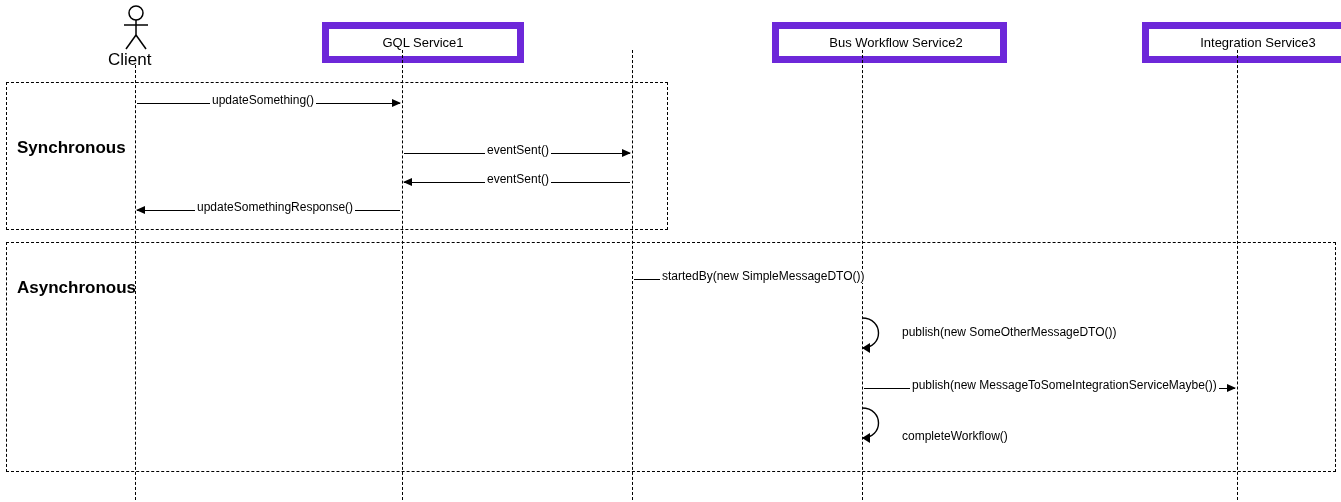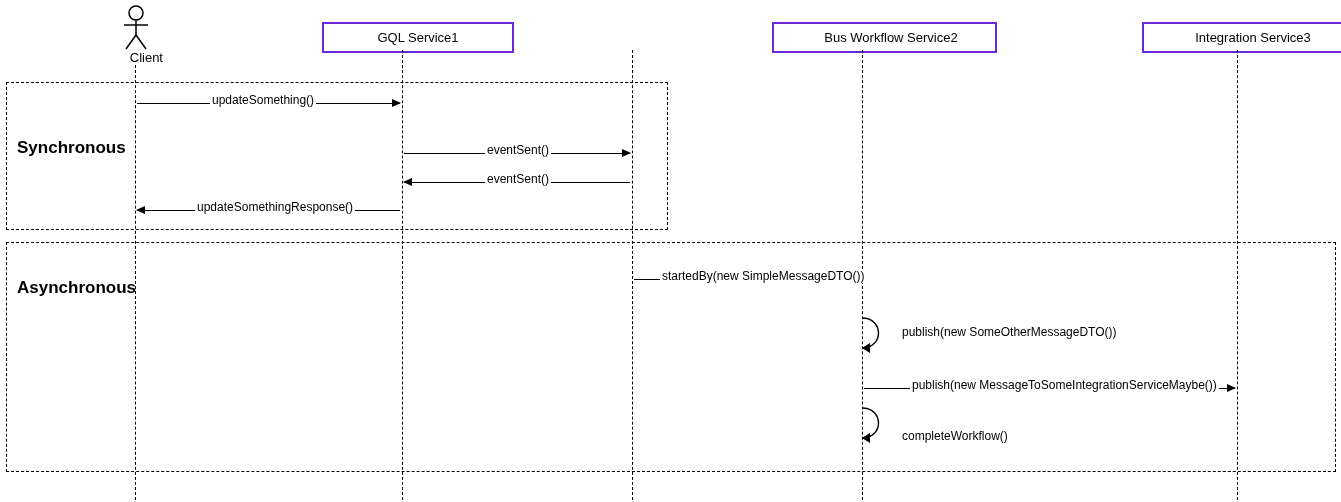--- a/index.html
+++ b/index.html
@@ -1,18 +1,18 @@
 <!DOCTYPE html>
 <html><head>
   <meta charset="utf-8">
   <style>
     body { margin: 0; font-family: Arial, sans-serif; background: #fff; }
     .canvas { position: relative; width: 1341px; height: 502px; }
-    .participant-box { position: absolute; border: 2px solid #6d28d9; background: #fff; padding: 6px 14px; font-size: 13px; text-align: center; }
-    .actor { position: absolute; text-align: right; font-size: 13px; }
+    .participant-box { position: absolute; border: 7px solid #6d28d9; background: #fff; padding: 6px 14px; font-size: 13px; text-align: center; }
+    .actor { position: absolute; text-align: left; font-size: 17px; }
     .actor svg { display: block; margin: 0 auto; }
     .lifeline { position: absolute; border-left: 1px dashed #000; }
     .fragment { position: absolute; border: 1px dashed #000; }
     .frag-label { position: absolute; left: 10px; font-weight: bold; font-size: 17px; }
     .arrow { position: absolute; height: 1px; background: #000; }
     .arrow-label { position: absolute; font-size: 12px; text-align: center; white-space: nowrap; background: #fff; padding: 0 2px; }
     .arrow-head-r::after { content:''; position:absolute; right:-1px; top:-4px; border-left:9px solid #000; border-top:4.5px solid transparent; border-bottom:4.5px solid transparent; }
     .arrow-head-l::before { content:''; position:absolute; left:-1px; top:-4px; border-right:9px solid #000; border-top:4.5px solid transparent; border-bottom:4.5px solid transparent; }
     .self-loop { position: absolute; }
     .self-loop svg { overflow: visible; }

